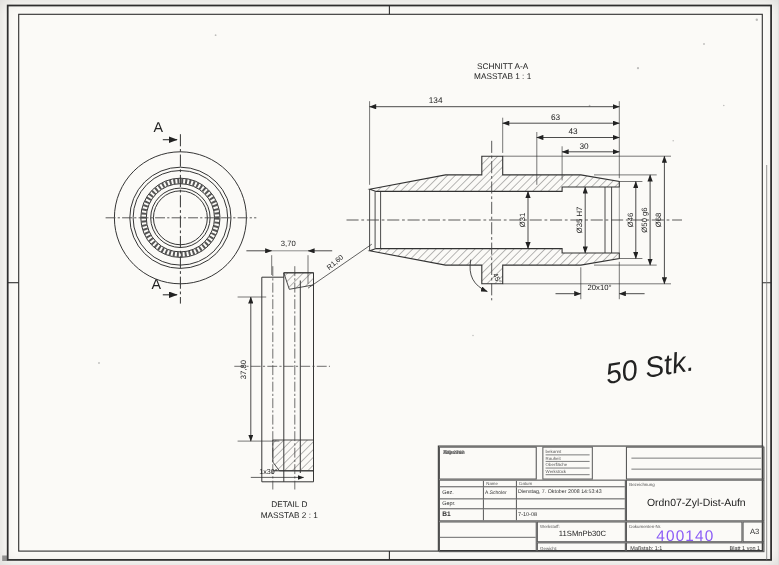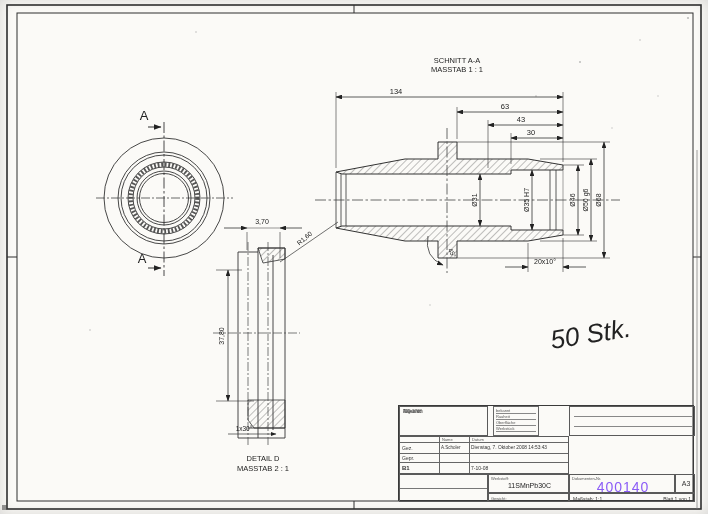--- a/index.html
+++ b/index.html
@@ -240,20 +240,24 @@
   </div>
   <div class="cell" style="left:89px;top:87px;width:81px;height:9px;">
     <div style="left:2px;top:2px;font-size:4px;color:#555;">Gewicht:</div>
   </div>
 
   <div class="cell" style="left:170px;top:0;width:126px;height:30px;">
     <div style="left:4px;top:9px;width:118px;border-top:0.7px solid #888;"></div>
     <div style="left:4px;top:19px;width:118px;border-top:0.7px solid #888;"></div>
   </div>
 
+  <div class="cell" style="left:170px;top:30px;width:126px;height:38px;">
+    <div style="left:2px;top:1px;font-size:4px;color:#555;">Bezeichnung</div>
+    <div style="left:0;top:15px;width:126px;text-align:center;font-size:9.5px;color:#222;">Ordn07-Zyl-Dist-Aufn</div>
+  </div>
 
   <div class="cell" style="left:170px;top:68px;width:106px;height:19px;">
     <div style="left:2px;top:1px;font-size:4px;color:#555;">Dokumenten-Nr.</div>
     <div style="left:0;top:4px;width:106px;text-align:center;font-size:14px;color:#8b5cf6;letter-spacing:1px;">400140</div>
   </div>
   <div class="cell" style="left:276px;top:68px;width:20px;height:19px;">
     <div style="left:0;top:5px;width:20px;text-align:center;font-size:7px;">A3</div>
   </div>
 
   <div class="cell" style="left:170px;top:87px;width:126px;height:9px;">

